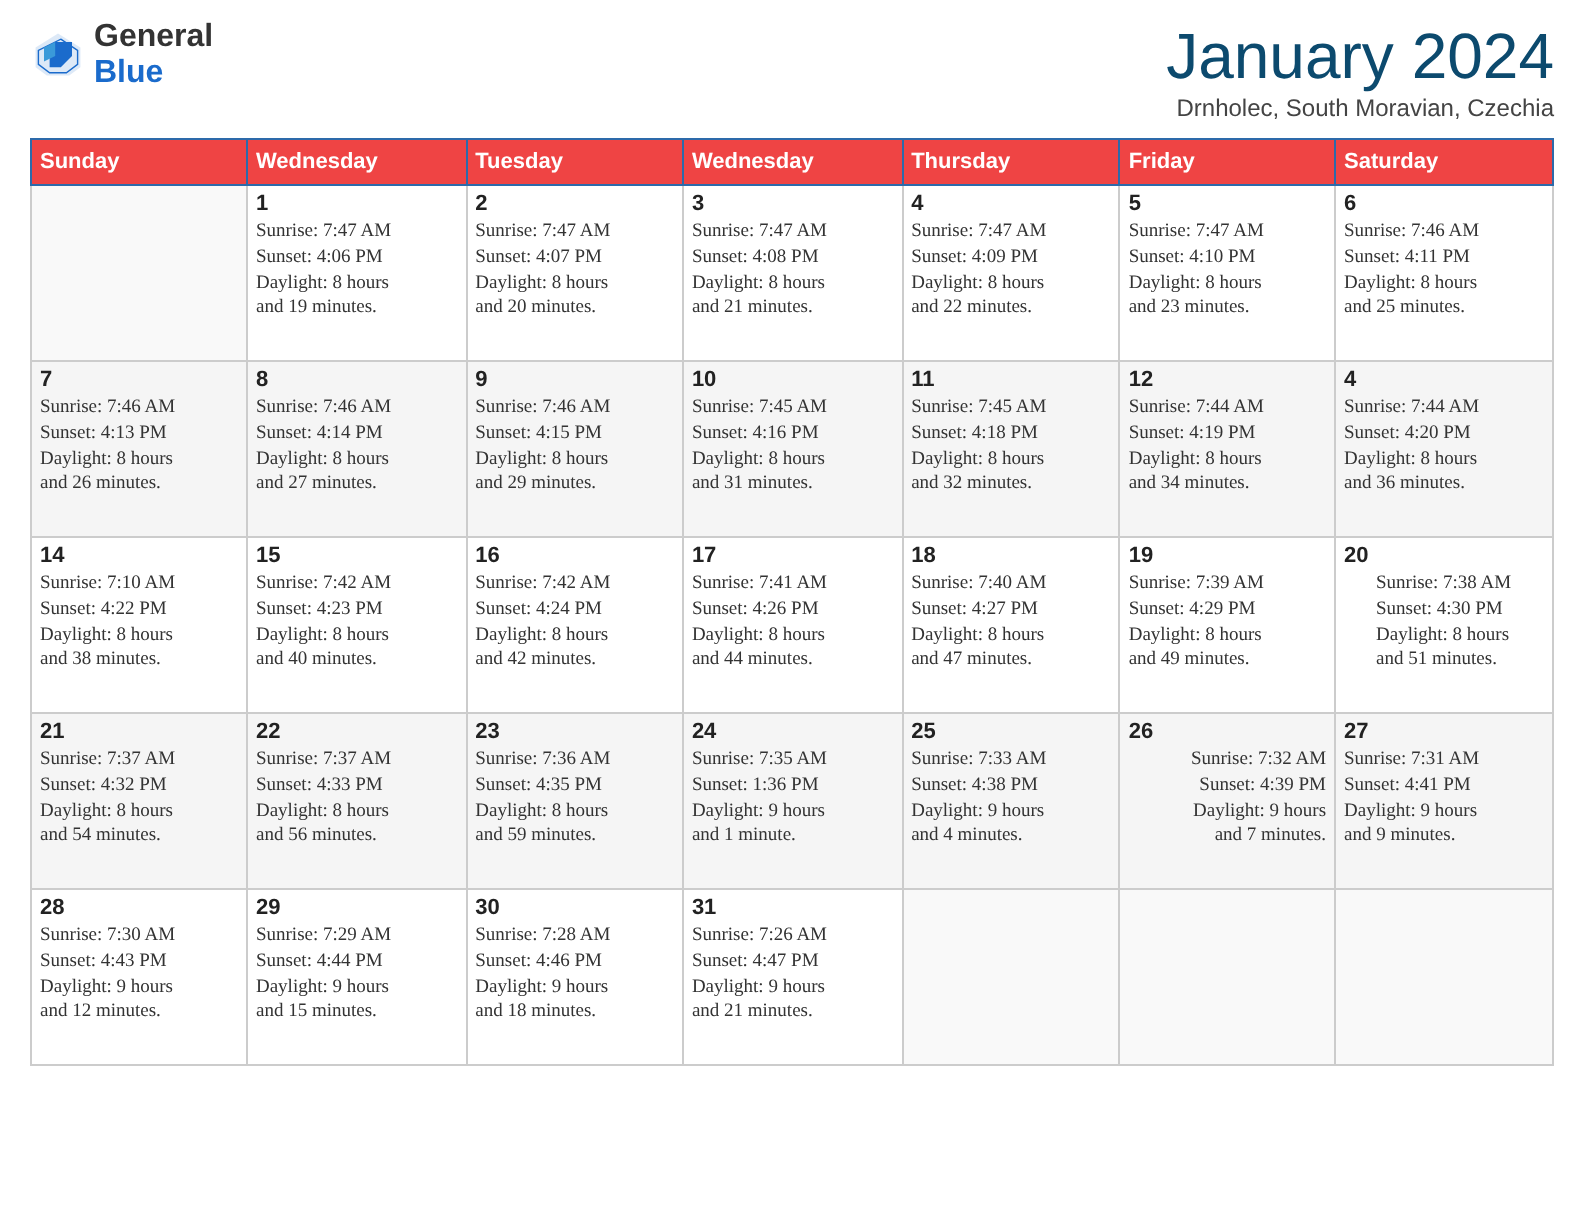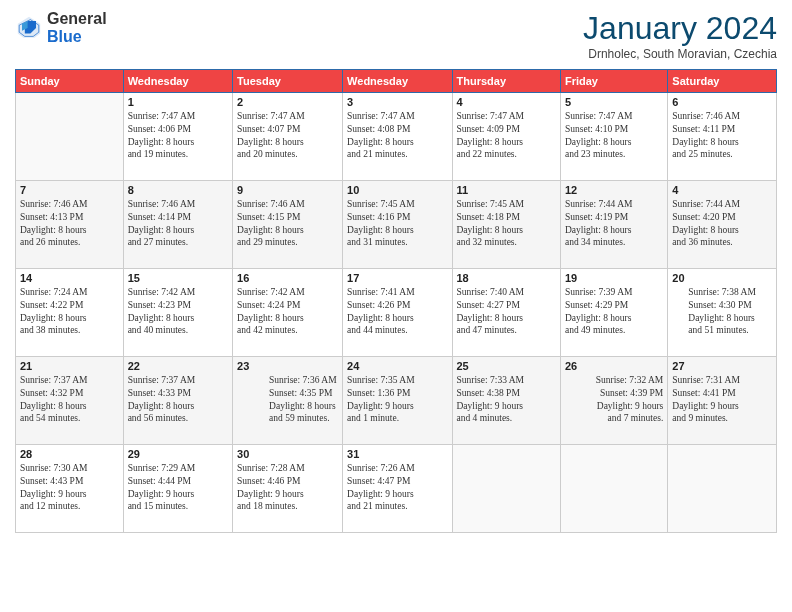--- a/index.html
+++ b/index.html
@@ -227,21 +227,21 @@
             <div class="day-number">4</div>
             <div class="day-info" style="white-space: pre-line;">Sunrise: 7:44 AM
 Sunset: 4:20 PM
 Daylight: 8 hours
 and 36 minutes.</div>
           </td>
         </tr>
         <tr>
           <td>
             <div class="day-number">14</div>
-            <div class="day-info" style="white-space: pre-line;">Sunrise: 7:24 AM
+            <div class="day-info" style="white-space: pre-line;">Sunrise: 7:10 AM
 Sunset: 4:22 PM
 Daylight: 8 hours
 and 38 minutes.</div>
           </td>
           <td>
             <div class="day-number">15</div>
             <div class="day-info" style="white-space: pre-line;">Sunrise: 7:42 AM
 Sunset: 4:23 PM
 Daylight: 8 hours
 and 40 minutes.</div>
@@ -292,21 +292,21 @@
           </td>
           <td>
             <div class="day-number">22</div>
             <div class="day-info" style="white-space: pre-line;">Sunrise: 7:37 AM
 Sunset: 4:33 PM
 Daylight: 8 hours
 and 56 minutes.</div>
           </td>
           <td>
             <div class="day-number">23</div>
-            <div class="day-info" style="white-space: pre-line; margin-left: 32px;">Sunrise: 7:36 AM
+            <div class="day-info" style="white-space: pre-line;">Sunrise: 7:36 AM
 Sunset: 4:35 PM
 Daylight: 8 hours
 and 59 minutes.</div>
           </td>
           <td>
             <div class="day-number">24</div>
             <div class="day-info" style="white-space: pre-line;">Sunrise: 7:35 AM
 Sunset: 1:36 PM
 Daylight: 9 hours
 and 1 minute.</div>

